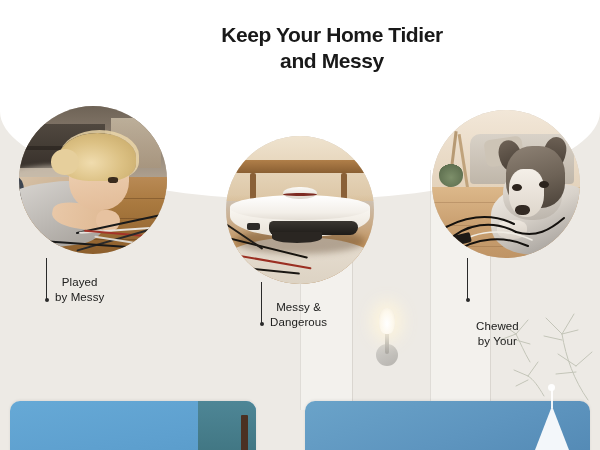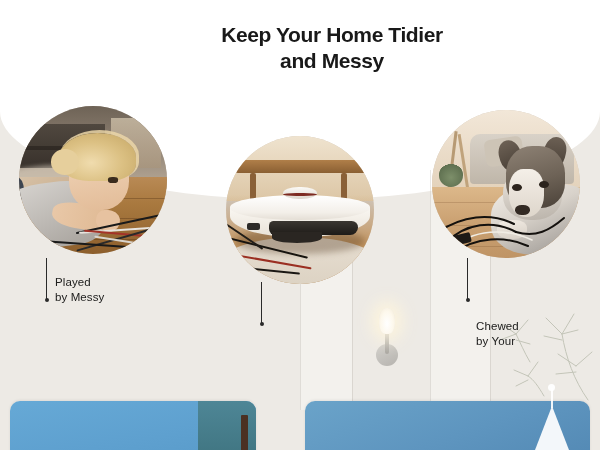--- a/index.html
+++ b/index.html
@@ -240,21 +240,21 @@
   .connector { position:absolute; z-index:7; }
   .connector .vline { position:absolute; left:0; top:0; width:1px; background:#2a2a2a; }
   .connector .dot {
     position:absolute; left:-1.5px; width:4px; height:4px;
     border-radius:50%; background:#2a2a2a;
   }
   .caption {
     position:absolute; z-index:7; color:#20201f;
     font-size:11.5px; line-height:1.32; letter-spacing:.1px;
   }
-  .caption span { display:block; }
+  .caption span { display:block;text-align:center; }
 
   
   .sconce { position:absolute; z-index:3; }
   .sconce .plate {
     position:absolute; left:6px; top:34px; width:22px; height:22px;
     border-radius:50%; background:linear-gradient(150deg,#d2d0cc 0%,#b6b3ae 100%);
   }
   .sconce .arm {
     position:absolute; left:15px; top:12px; width:4px; height:32px;
     background:linear-gradient(180deg,#cfcdc9 0%,#a9a6a1 100%); border-radius:2px;
@@ -445,20 +445,24 @@
   </div>
   <div class="caption" style="left:55px;top:275px;">
     <span>Played</span>
     <span>by Messy</span>
   </div>
 
   <div class="connector" style="left:261px;top:282px;height:42px;">
     <div class="vline" style="height:42px;"></div>
     <div class="dot" style="top:40px;"></div>
   </div>
+  <div class="caption" style="left:270px;top:300px;">
+    <span>Messy &amp;</span>
+    <span>Dangerous</span>
+  </div>
 
   <div class="connector" style="left:467px;top:258px;height:42px;">
     <div class="vline" style="height:42px;"></div>
     <div class="dot" style="top:40px;"></div>
   </div>
   <div class="caption" style="left:476px;top:275px;margin-top:44px;">
     <span>Chewed</span>
     <span>by Your</span>
   </div>
 

